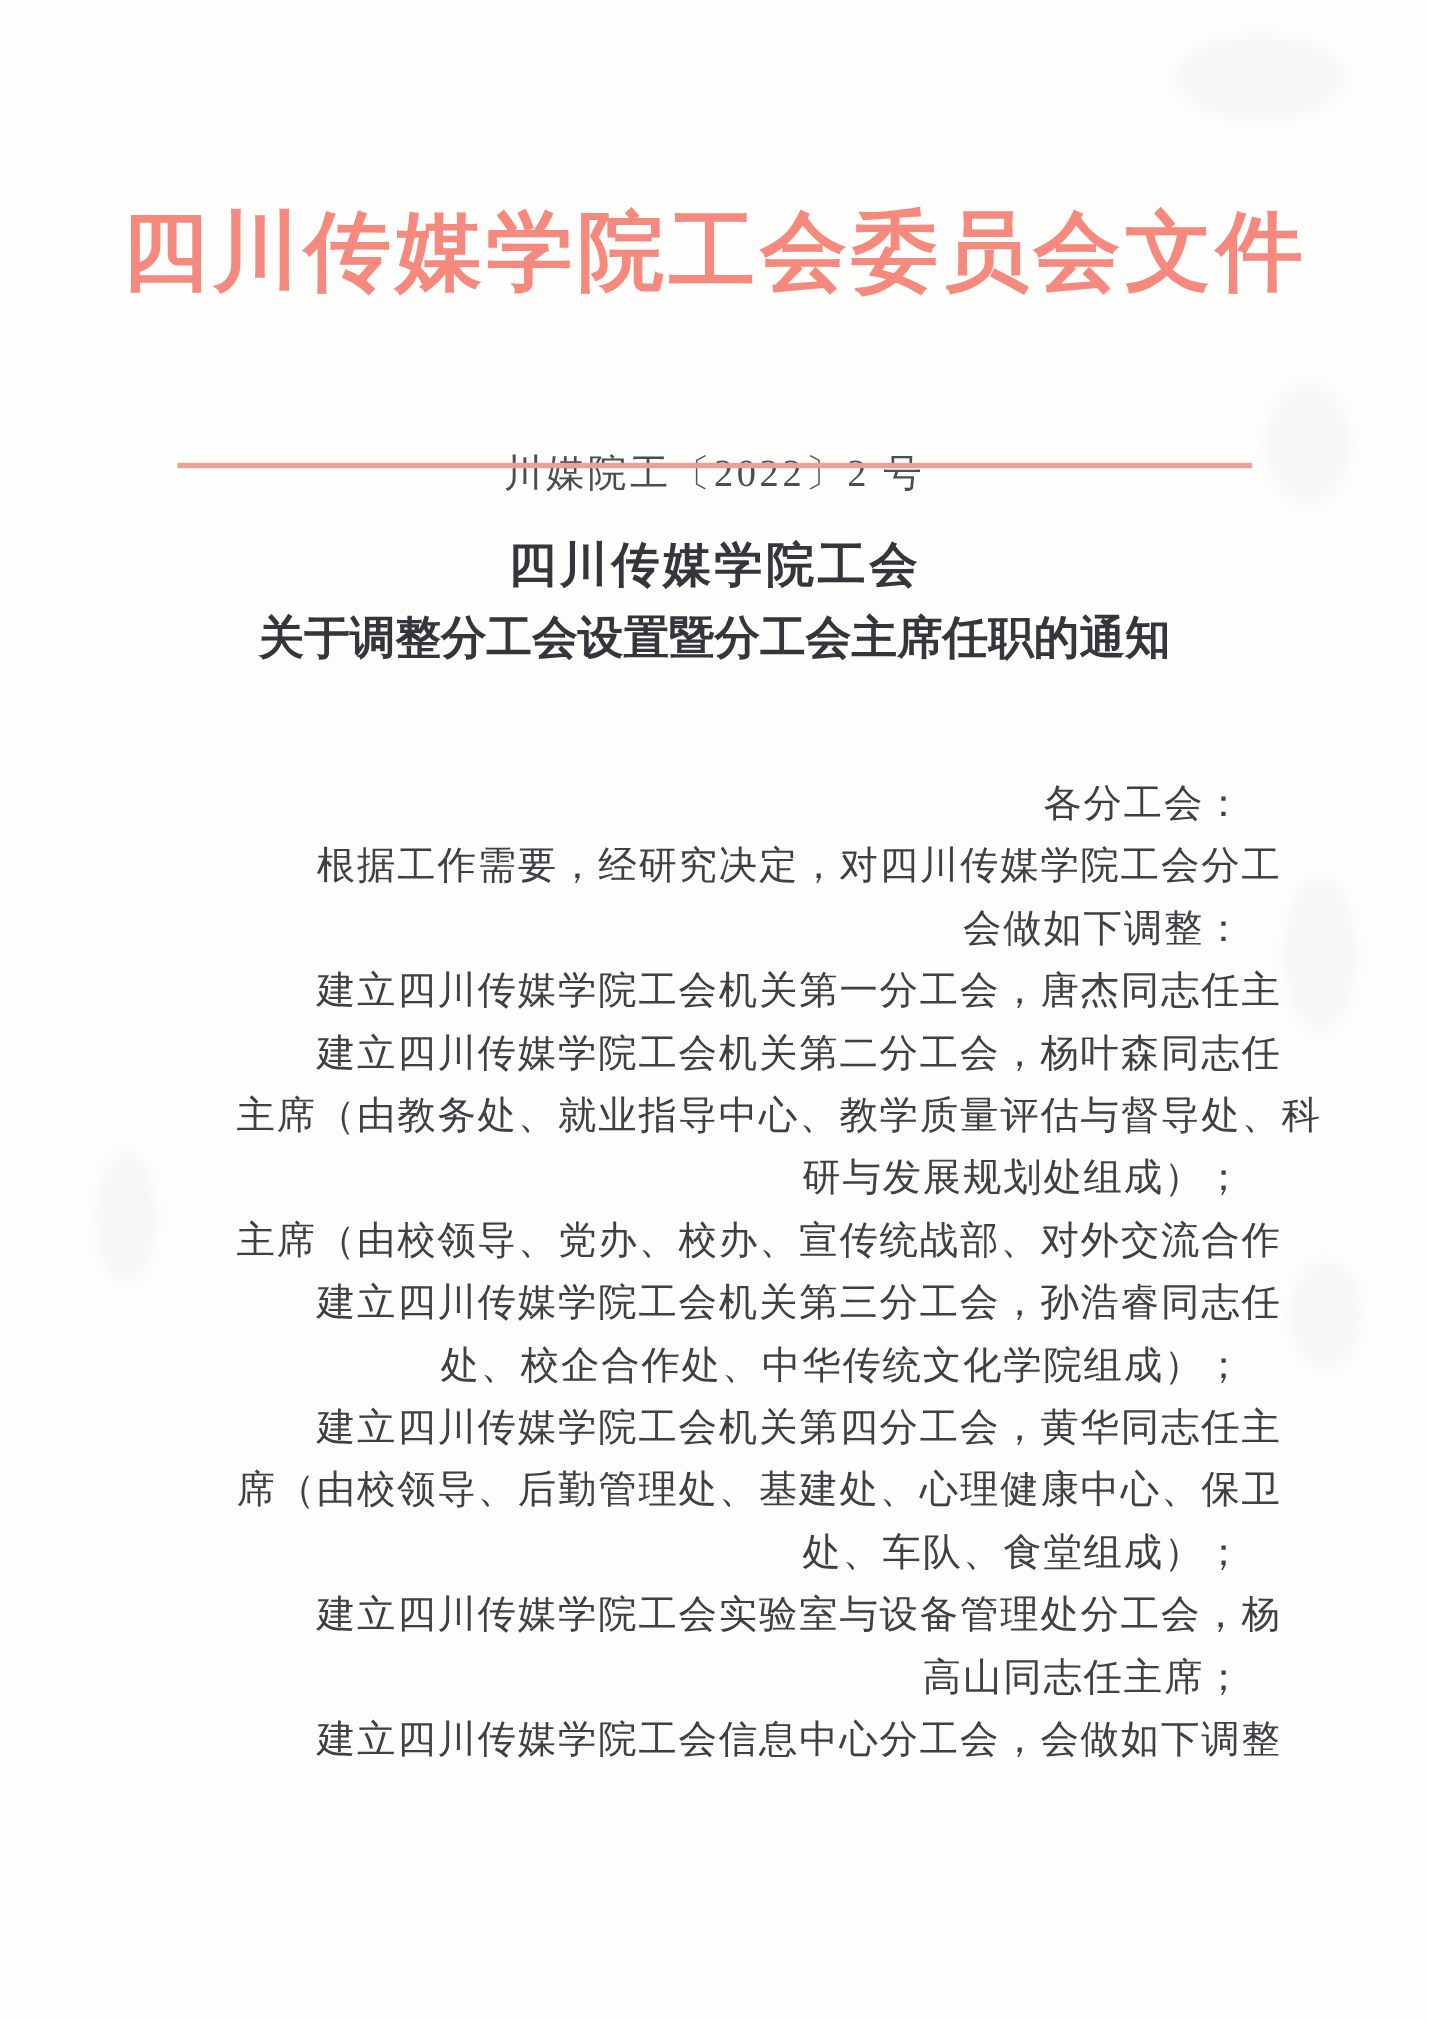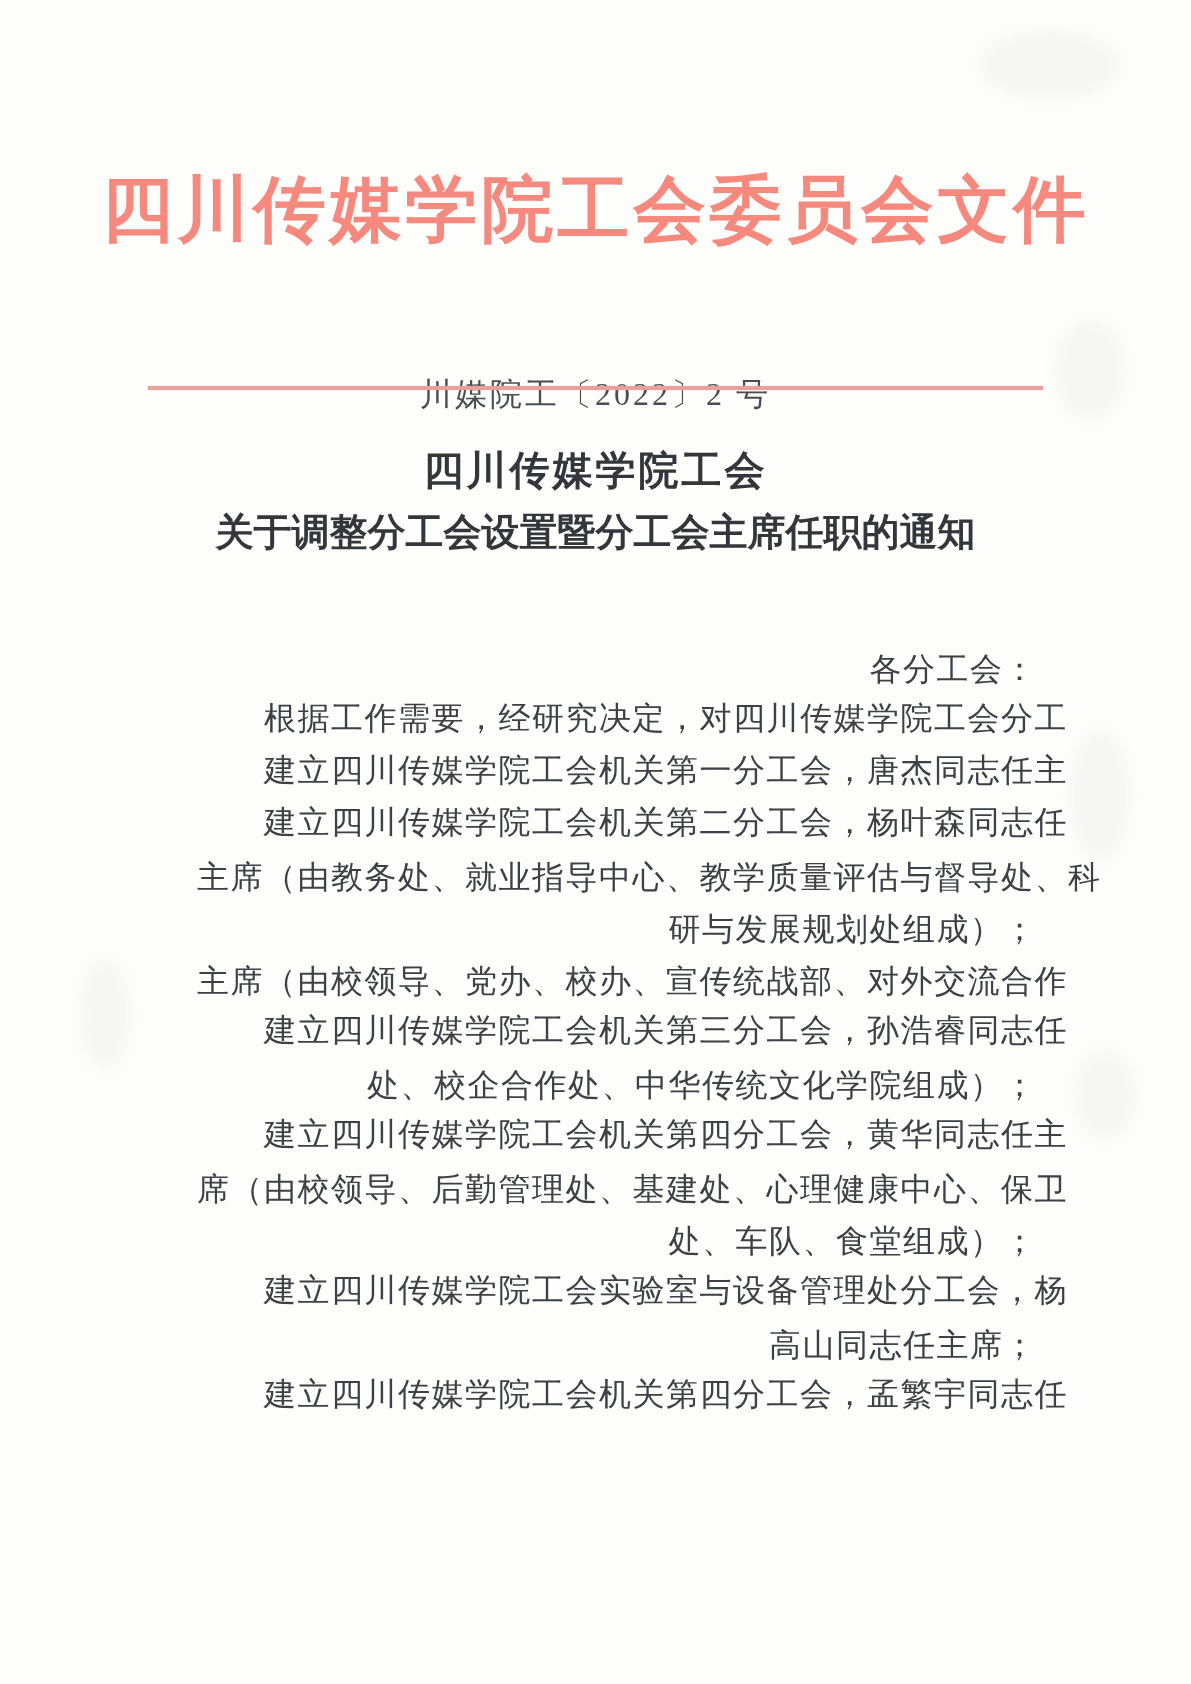--- a/index.html
+++ b/index.html
@@ -74,21 +74,21 @@
     top: 643px;
     left: 197px;
     width: 840px;
     font-size: 32px;
     line-height: 52px;
     letter-spacing: 1.5px;
     color: var(--body-text);
     text-align: right;
   }
   .body-line { white-space: nowrap; }
-  .body-line.indent { text-indent: 67px; font-family: Liberation Mono, monospace; }
+  .body-line.indent { text-indent: 67px; }
   .smudge {
     position: absolute;
     border-radius: 50%;
     background: rgba(120,120,125,0.05);
     filter: blur(6px);
     pointer-events: none;
   }
   .smudge.s1 { top: 30px;   left: 980px;  width: 140px; height: 70px; }
   .smudge.s2 { top: 320px;  left: 1055px; width: 70px;  height: 100px; }
   .smudge.s3 { top: 730px;  left: 1070px; width: 60px;  height: 130px; }
@@ -106,33 +106,34 @@
 
   <div class="red-rule"></div>
 
   <div class="doc-title title-line1">四川传媒学院工会</div>
 
   <div class="doc-title title-line2">关于调整分工会设置暨分工会主席任职的通知</div>
 
   <div class="body-block">
       <div class="body-line">各分工会：</div>
       <div class="body-line indent">根据工作需要，经研究决定，对四川传媒学院工会分工</div>
+      <div class="body-line">会做如下调整：</div>
       <div class="body-line indent">建立四川传媒学院工会机关第一分工会，唐杰同志任主</div>
       <div class="body-line indent">建立四川传媒学院工会机关第二分工会，杨叶森同志任</div>
       <div class="body-line">主席（由教务处、就业指导中心、教学质量评估与督导处、科</div>
       <div class="body-line">研与发展规划处组成）；</div>
       <div class="body-line">主席（由校领导、党办、校办、宣传统战部、对外交流合作</div>
       <div class="body-line indent">建立四川传媒学院工会机关第三分工会，孙浩睿同志任</div>
       <div class="body-line">处、校企合作处、中华传统文化学院组成）；</div>
       <div class="body-line indent">建立四川传媒学院工会机关第四分工会，黄华同志任主</div>
       <div class="body-line">席（由校领导、后勤管理处、基建处、心理健康中心、保卫</div>
       <div class="body-line">处、车队、食堂组成）；</div>
       <div class="body-line indent">建立四川传媒学院工会实验室与设备管理处分工会，杨</div>
       <div class="body-line">高山同志任主席；</div>
-      <div class="body-line indent">建立四川传媒学院工会机关第四分工会，孟繁宇同志任</div>
+      <div class="body-line indent">建立四川传媒学院工会信息中心分工会，会做如下调整</div>
     </div>
 
   <div class="smudge s1"></div>
   <div class="smudge s2"></div>
   <div class="smudge s3"></div>
   <div class="smudge s4"></div>
   <div class="smudge s5"></div>
 
 </div>
 

